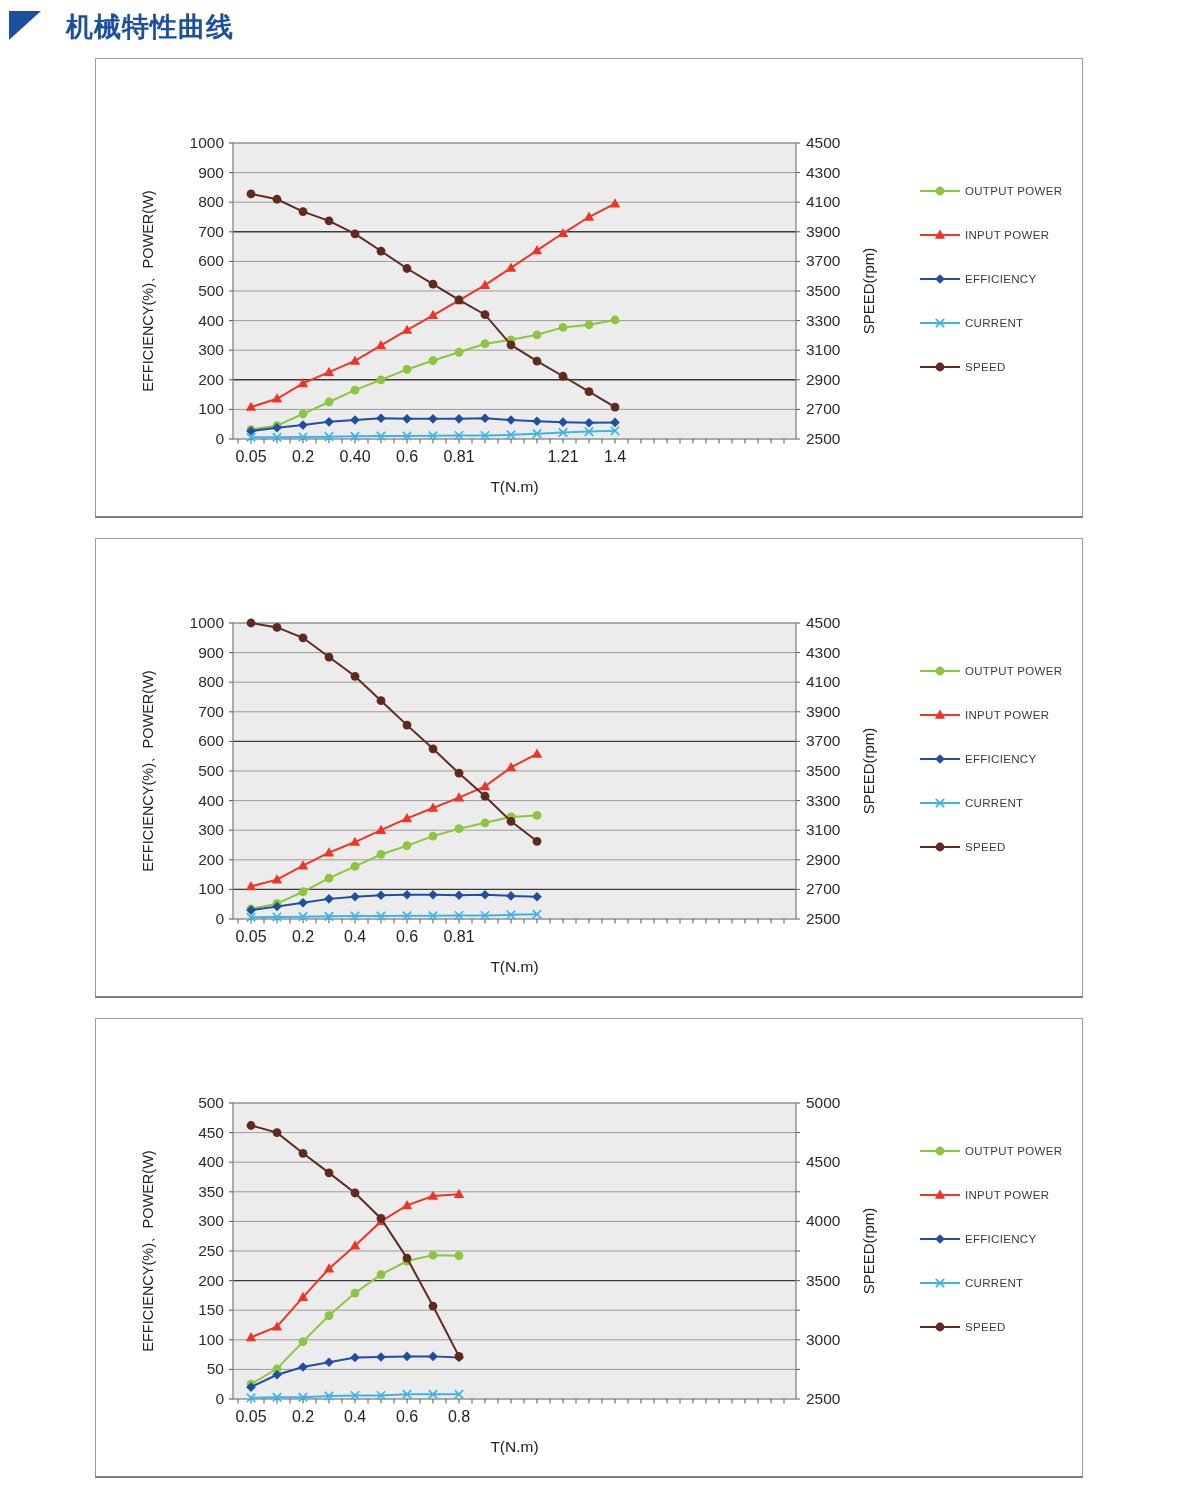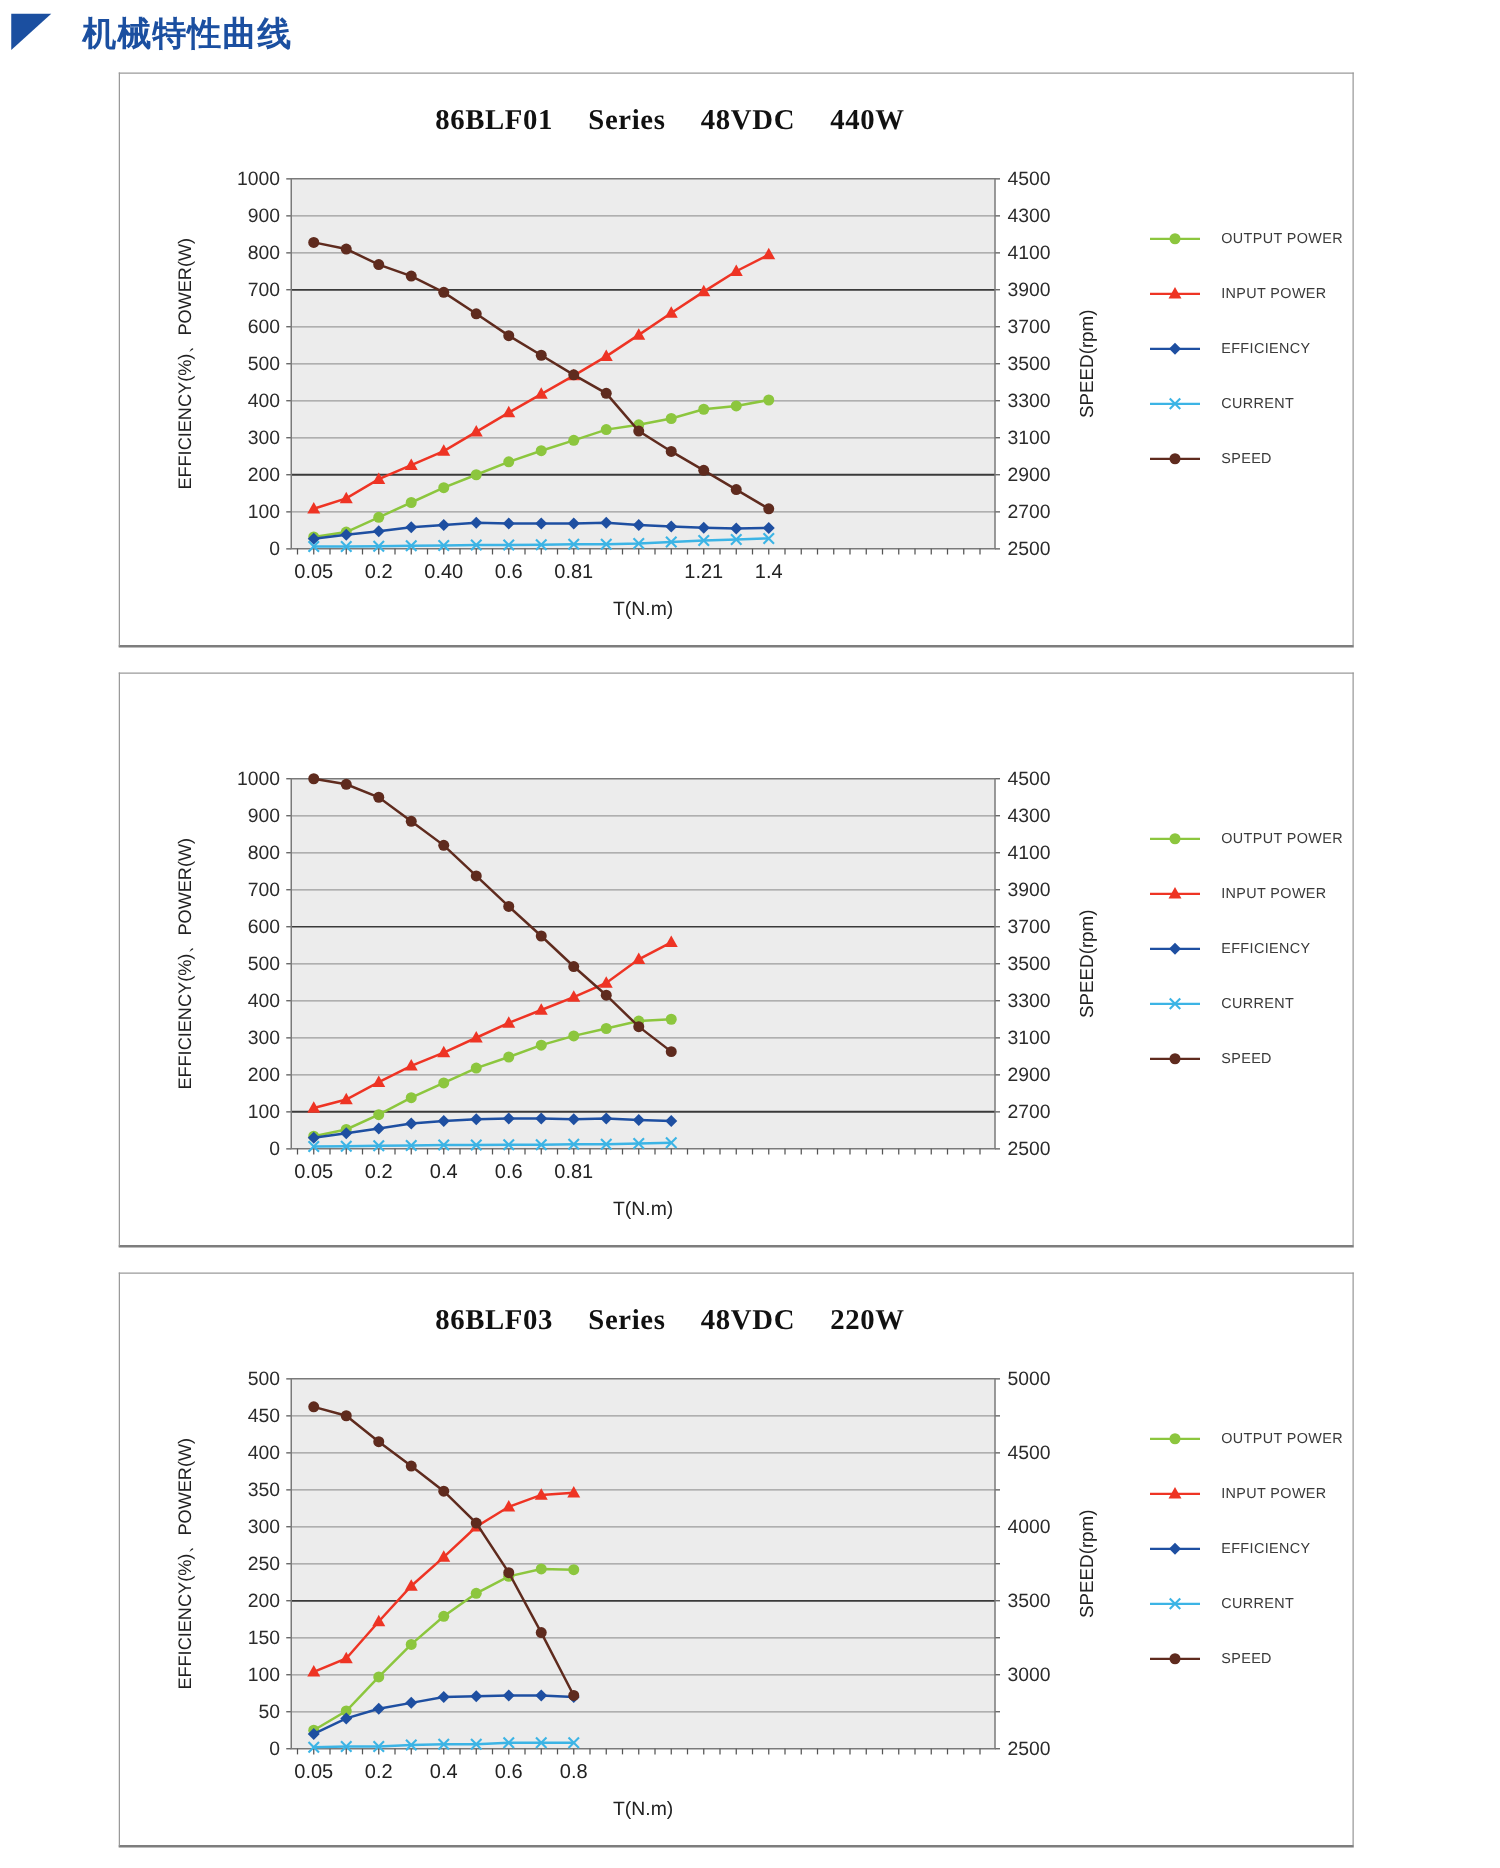--- a/index.html
+++ b/index.html
@@ -8,39 +8,38 @@
   header h1{font-size:27px;font-weight:bold;color:#1b4fa0;margin:0;letter-spacing:1px;
             font-family:"Liberation Sans","DejaVu Sans",sans-serif;}
   main{margin:12px 0 0 95px;width:990px;}
   .panel{position:relative;width:988px;height:460px;border:1px solid #9a9a9a;
          border-bottom:2px solid #7d7d7d;background:#fff;margin-bottom:20px;box-sizing:border-box;}
   .chart-title{position:absolute;top:24px;left:140px;width:600px;text-align:center;margin:0;
                font-family:"Liberation Serif","DejaVu Serif",serif;font-weight:bold;
                font-size:23px;color:#111;word-spacing:22px;letter-spacing:.5px;}
   .plot-svg{position:absolute;left:0;top:0;}
   .legend{position:absolute;left:823px;top:110px;display:flex;flex-direction:column;}
-  .legend-item{display:flex;align-items:center;height:44px;gap:16px;}
+  .legend-item{display:flex;align-items:center;height:44px;gap:4px;}
   .legend-label{font-size:11.5px;color:#3a3a3a;letter-spacing:.3px;white-space:nowrap;}
   svg text{font-family:"Liberation Sans","DejaVu Sans",sans-serif;}
 </style>
 </head>
 <body>
 
 <header>
   <span>
     <svg width="34" height="32" viewBox="0 0 34 32">
         <polygon points="1,2 33,2 1,31" fill="#1b4fa0"></polygon>
       </svg>
   </span>
   <h1>机械特性曲线</h1>
 </header>
 
 <main>
     <section class="panel">
-      <h2 class="chart-title">86BLF01 Series 48VDC 440W</h2>
       <svg width="986" height="456" viewBox="0 0 986 456" class="plot-svg">
         <rect x="137" y="84" width="563" height="296" fill="#ececec" stroke="none"></rect>
         <line x1="133" y1="380" x2="137" y2="380" stroke="#555" stroke-width="1"></line>
         <line x1="700" y1="380" x2="704" y2="380" stroke="#555" stroke-width="1"></line>
         <text x="128" y="385" text-anchor="end" font-size="15.5" fill="#2b2b2b">0</text>
         <text x="710" y="385" text-anchor="start" font-size="15.5" fill="#2b2b2b">2500</text>
         <line x1="137" y1="350.4" x2="700" y2="350.4" stroke="#9b9b9b" stroke-width="1"></line>
         <line x1="133" y1="350.4" x2="137" y2="350.4" stroke="#555" stroke-width="1"></line>
         <line x1="700" y1="350.4" x2="704" y2="350.4" stroke="#555" stroke-width="1"></line>
         <text x="128" y="355.4" text-anchor="end" font-size="15.5" fill="#2b2b2b">100</text>
@@ -517,21 +516,20 @@
         <div class="legend-item">
           <svg width="42" height="14" viewBox="0 0 42 14">
             <line x1="1" y1="7" x2="41" y2="7" stroke="#5f2b1e" stroke-width="1.8"></line>
             <circle cx="21" cy="7" r="4.4" fill="#5f2b1e"></circle>
           </svg>
           <span class="legend-label">SPEED</span>
         </div>
       </div>
     </section>
     <section class="panel">
-      <h2 class="chart-title">86BLF03 Series 48VDC 220W</h2>
       <svg width="986" height="456" viewBox="0 0 986 456" class="plot-svg">
         <rect x="137" y="84" width="563" height="296" fill="#ececec" stroke="none"></rect>
         <line x1="133" y1="380" x2="137" y2="380" stroke="#555" stroke-width="1"></line>
         <line x1="700" y1="380" x2="704" y2="380" stroke="#555" stroke-width="1"></line>
         <text x="128" y="385" text-anchor="end" font-size="15.5" fill="#2b2b2b">0</text>
         <text x="710" y="385" text-anchor="start" font-size="15.5" fill="#2b2b2b">2500</text>
         <line x1="137" y1="350.4" x2="700" y2="350.4" stroke="#9b9b9b" stroke-width="1"></line>
         <line x1="133" y1="350.4" x2="137" y2="350.4" stroke="#555" stroke-width="1"></line>
         <line x1="700" y1="350.4" x2="704" y2="350.4" stroke="#555" stroke-width="1"></line>
         <text x="128" y="355.4" text-anchor="end" font-size="15.5" fill="#2b2b2b">50</text>

